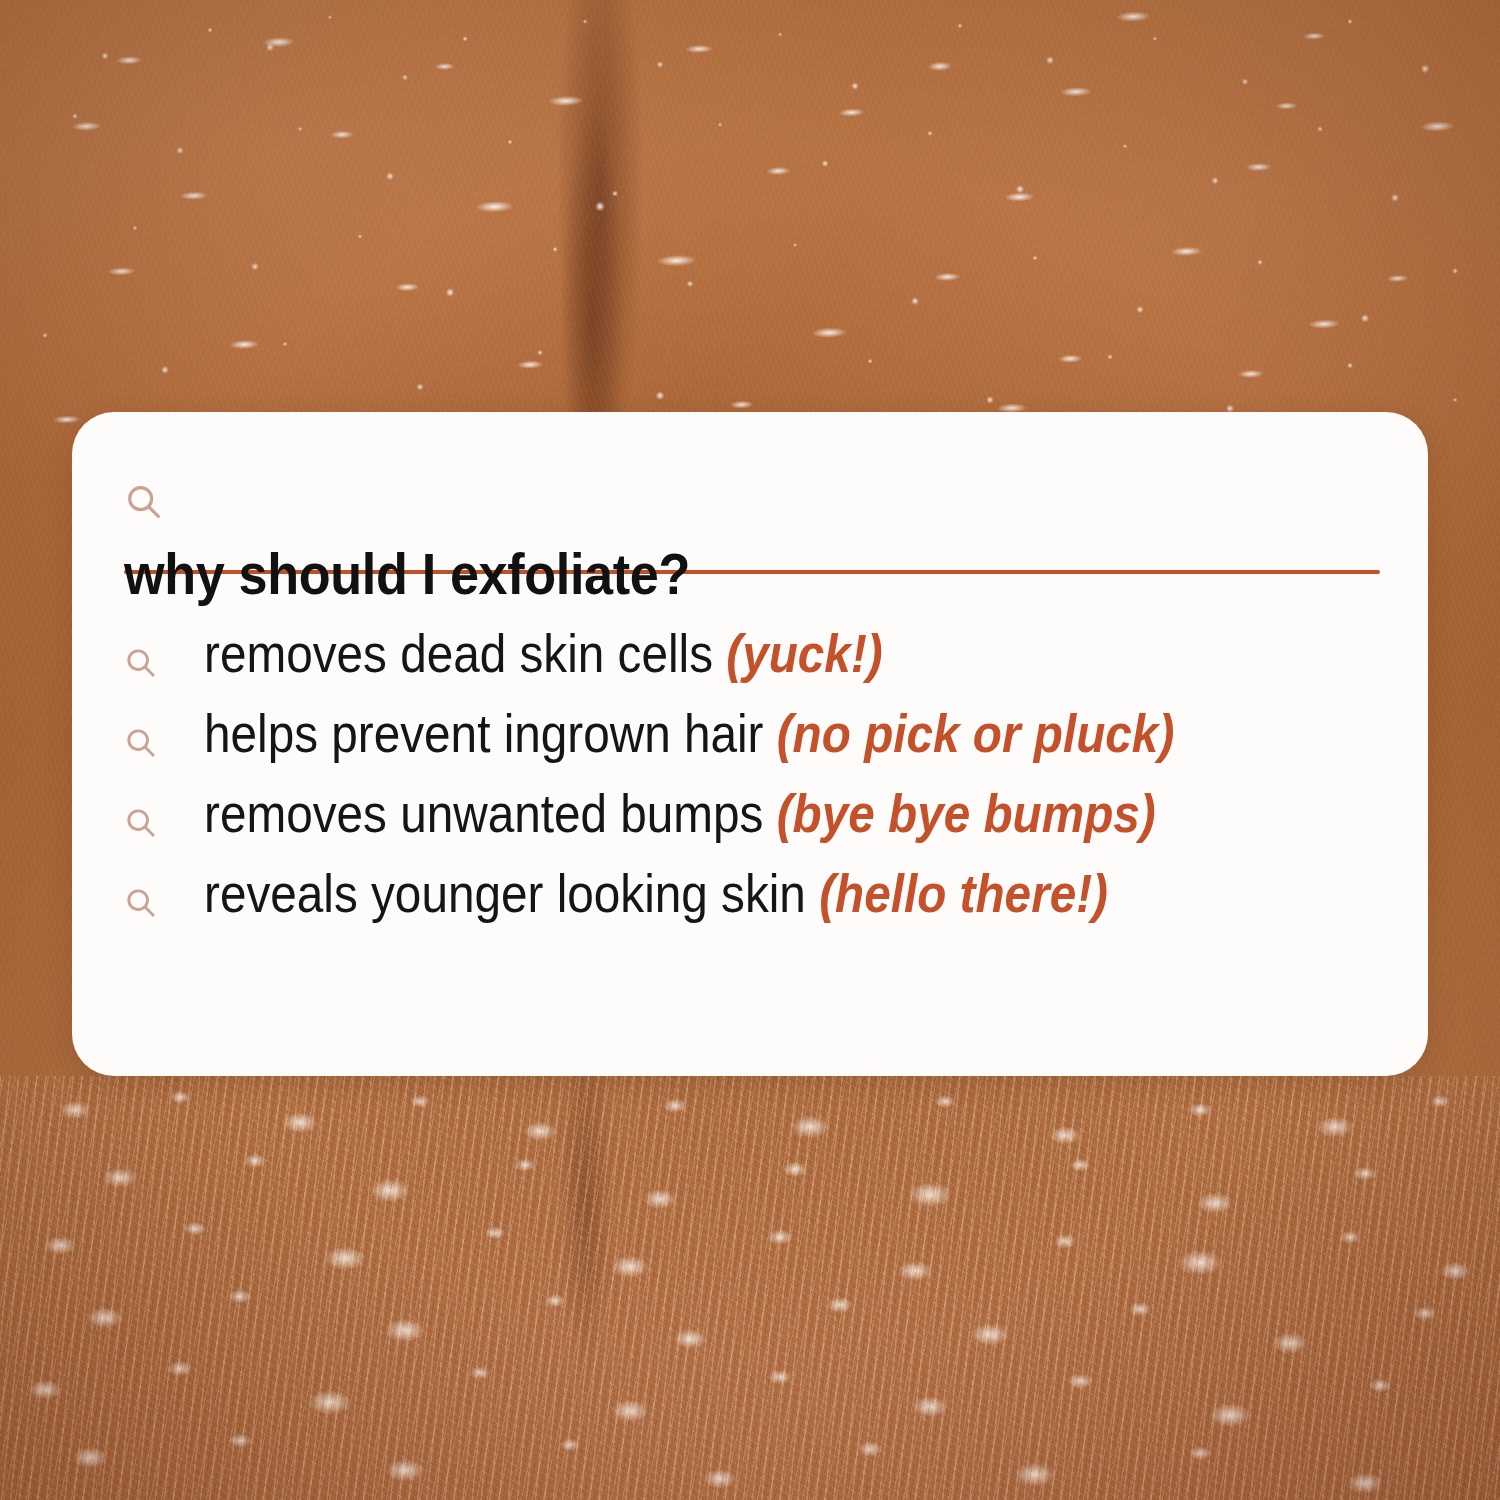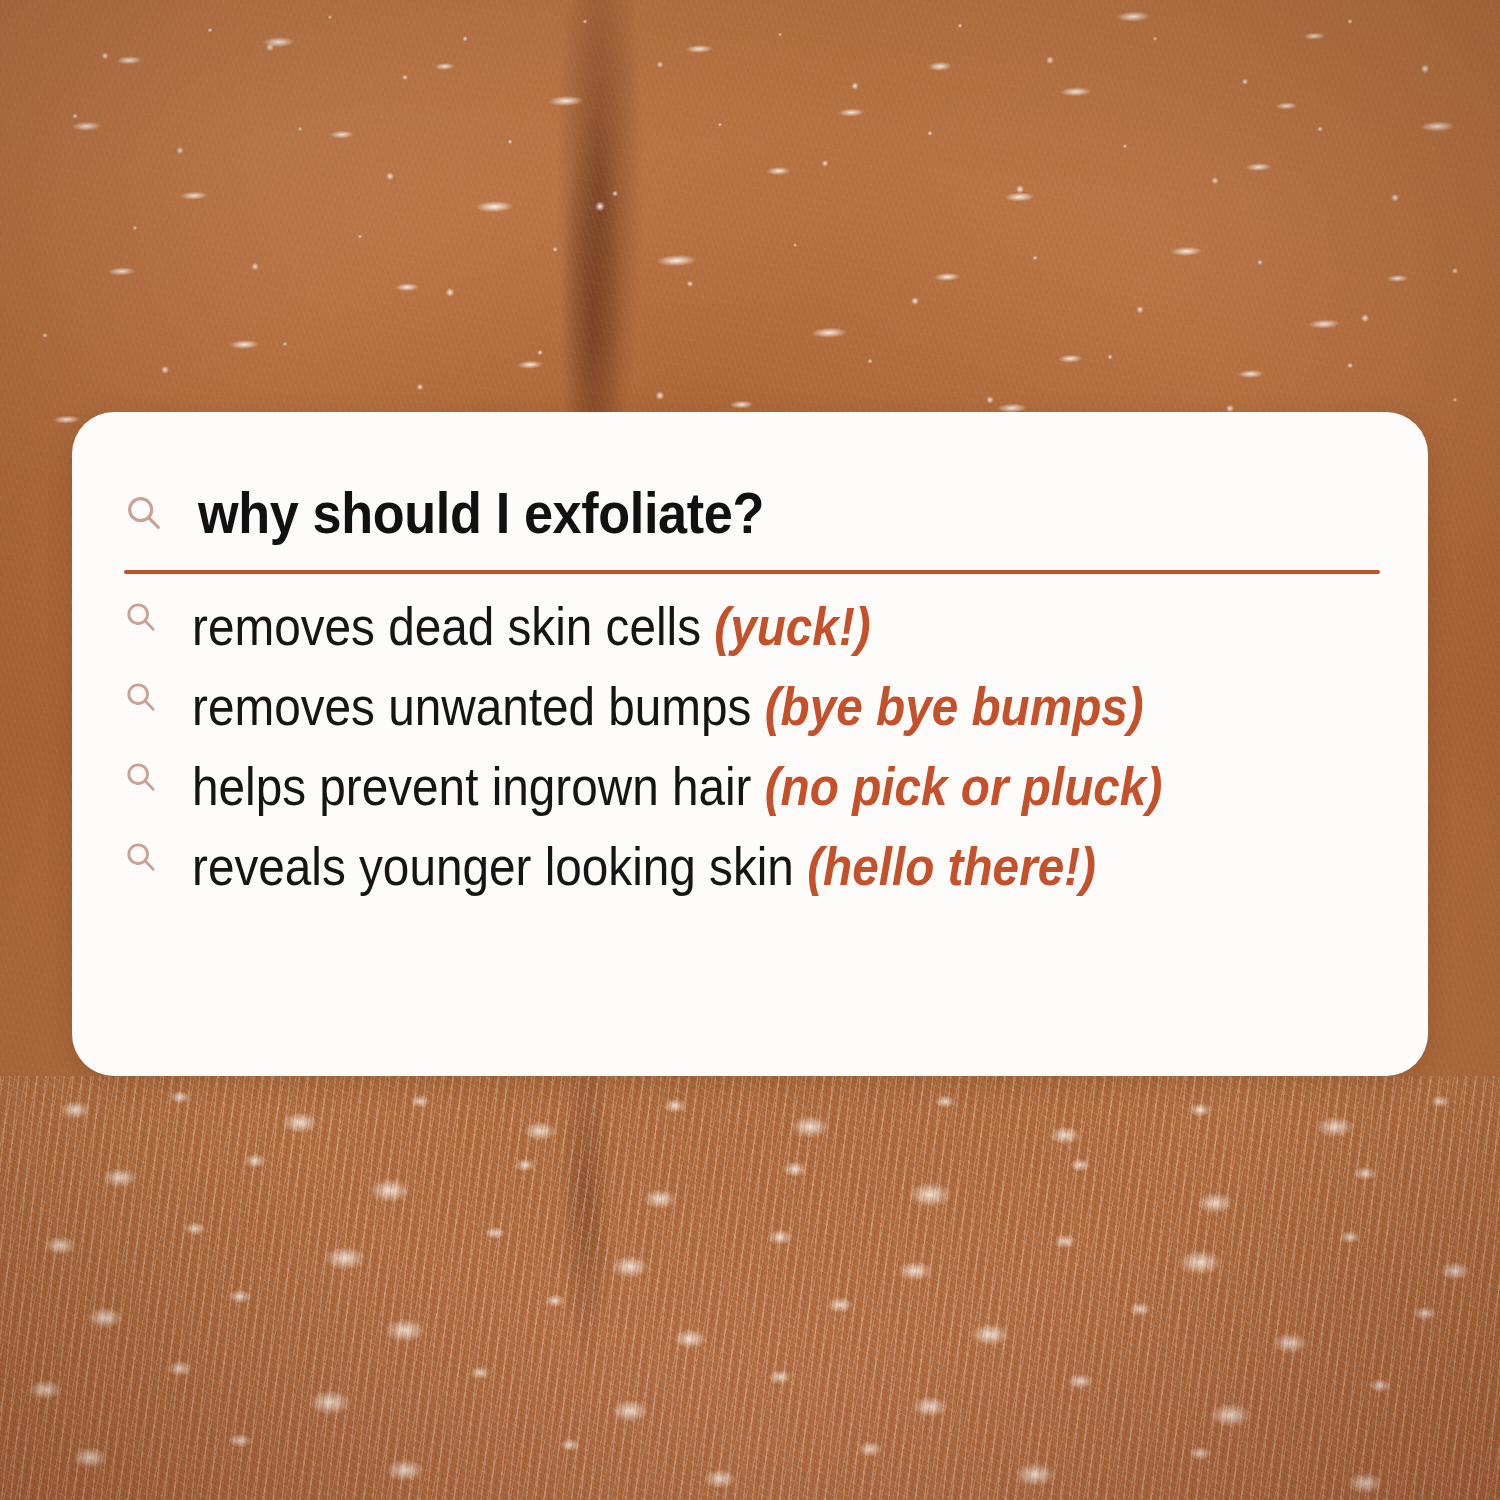--- a/index.html
+++ b/index.html
@@ -272,23 +272,24 @@
   .card-inner {
     position: absolute;
     left: 52px;
     right: 48px;
     top: 70px;
   }
 
   
   .faq-header {
     display: flex;
-    align-items: center;
-    gap: 34px;
+    align-items: flex-start;
+    gap: 23px;
     height: 62px;
+    flex-direction: column;
   }
 
   .faq-title {
     font-family: "Liberation Sans Narrow", "Liberation Sans", "DejaVu Sans Condensed", sans-serif;
     font-weight: 700;
     font-size: 58px;
     line-height: 1;
     letter-spacing: -0.4px;
     color: #111111;
     white-space: nowrap;
@@ -307,22 +308,22 @@
   
   .benefit-list {
     margin: 0;
     padding: 0;
     list-style: none;
     margin-top: 26px;
   }
 
   .benefit-item {
     display: flex;
-    align-items: flex-start;
-    gap: 34px;
+    align-items: flex-end;
+    gap: 46px;
     height: 80px;
   }
 
   .benefit-text {
     font-family: "Liberation Sans Narrow", "Liberation Sans", "DejaVu Sans Condensed", sans-serif;
     font-size: 53px;
     line-height: 1;
     color: #151515;
     white-space: nowrap;
     transform: scaleX(.90);
@@ -379,29 +380,29 @@
           </svg>
           <div class="benefit-text"><span>removes dead skin cells </span><span class="benefit-aside">(yuck!)</span></div>
         </li>
 
 
         <li class="benefit-item">
           <svg class="magnifier item-size" viewBox="0 0 24 24" fill="none">
             <circle cx="10" cy="10" r="6.6" stroke="#cca093" stroke-width="2.0"></circle>
             <line x1="14.9" y1="14.9" x2="20.6" y2="20.6" stroke="#cca093" stroke-width="2.0" stroke-linecap="round"></line>
           </svg>
-          <div class="benefit-text"><span>removes unwanted bumps </span><span class="benefit-aside">(bye bye bumps)</span></div>
+          <div class="benefit-text"><span>helps prevent ingrown hair </span><span class="benefit-aside">(no pick or pluck)</span></div>
         </li>
 
         <li class="benefit-item">
           <svg class="magnifier item-size" viewBox="0 0 24 24" fill="none">
             <circle cx="10" cy="10" r="6.6" stroke="#cca093" stroke-width="2.0"></circle>
             <line x1="14.9" y1="14.9" x2="20.6" y2="20.6" stroke="#cca093" stroke-width="2.0" stroke-linecap="round"></line>
           </svg>
-          <div class="benefit-text"><span>helps prevent ingrown hair </span><span class="benefit-aside">(no pick or pluck)</span></div>
+          <div class="benefit-text"><span>removes unwanted bumps </span><span class="benefit-aside">(bye bye bumps)</span></div>
         </li>
 
         <li class="benefit-item">
           <svg class="magnifier item-size" viewBox="0 0 24 24" fill="none">
             <circle cx="10" cy="10" r="6.6" stroke="#cca093" stroke-width="2.0"></circle>
             <line x1="14.9" y1="14.9" x2="20.6" y2="20.6" stroke="#cca093" stroke-width="2.0" stroke-linecap="round"></line>
           </svg>
           <div class="benefit-text"><span>reveals younger looking skin </span><span class="benefit-aside">(hello there!)</span></div>
         </li>
 

